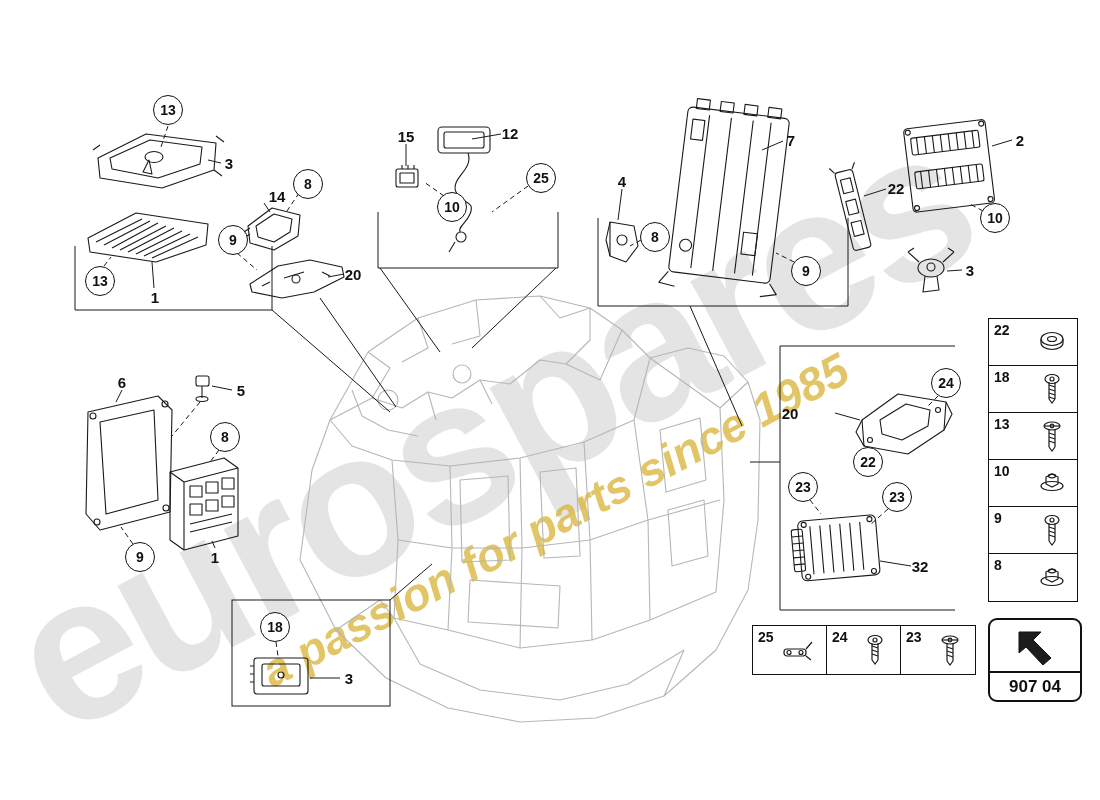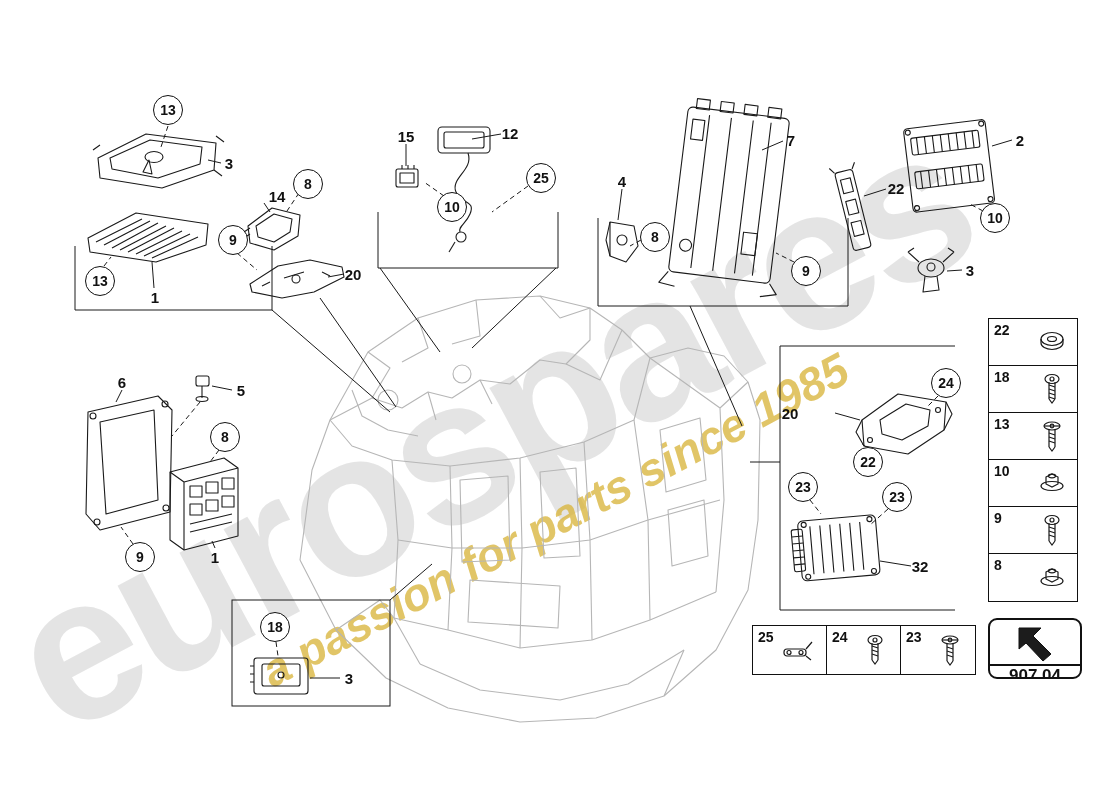--- a/index.html
+++ b/index.html
@@ -44,21 +44,21 @@
   .btable{
     position:absolute; left:752px; top:625px; z-index:4; display:flex;
     border:1.6px solid #111; background:#fff;
   }
   .bcell{ position:relative; width:74px; height:48px; border-right:1.6px solid #111; background:#fff; }
   .bcell:last-child{ border-right:none; }
   .bcell .num{ position:absolute; left:5px; top:3px; font-size:14px; font-weight:700; color:#111; }
   .bcell svg{ position:absolute; right:10px; top:50%; transform:translateY(-50%); }
 
   .codebox{
-    position:absolute; left:988px; top:618px; width:94px; height:61px; z-index:4;
+    position:absolute; left:988px; top:618px; width:94px; height:84px; z-index:4;
     border:2.5px solid #111; border-radius:9px; background:#fff;
     display:flex; flex-direction:column; overflow:hidden;
   }
   .codebox .arrowwrap{ flex:1; display:flex; align-items:center; justify-content:center; border-bottom:2.5px solid #111; }
   .codebox .code{ height:27px; display:flex; align-items:center; justify-content:center; font-size:17px; font-weight:700; color:#111; }
 </style>
 </head>
 <body>
 
 <div class="stage">

